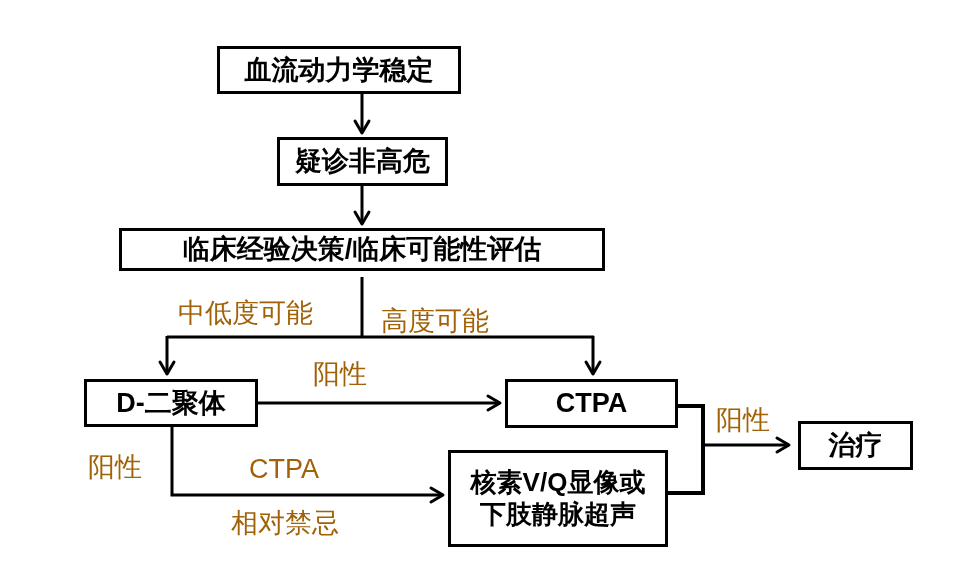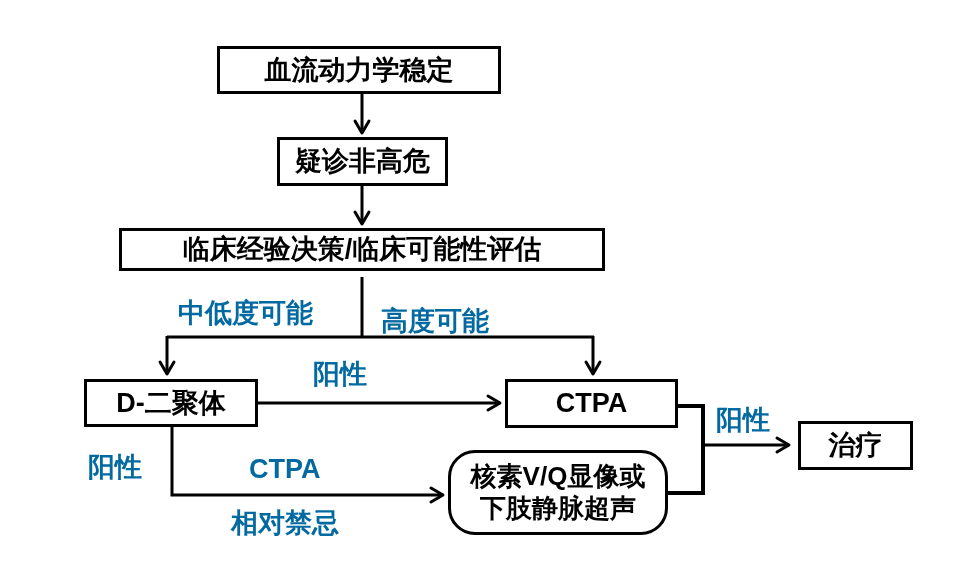--- a/index.html
+++ b/index.html
@@ -33,33 +33,33 @@
     justify-content: center;
     text-align: center;
     font-weight: bold;
     font-size: 27px;
     line-height: 1.2;
     color: #000000;
     white-space: pre-line;
   }
   .lbl {
     position: absolute;
-    font-weight: bold;
+    font-weight: normal;
     font-size: 27px;
     line-height: 1;
     white-space: nowrap;
-    color: #0369a1;
+    color: #a16207;
   }
   
-  #node-hemodynamic { left: 217px; top: 46px;  width: 284px; height: 48px; }
+  #node-hemodynamic { left: 217px; top: 46px;  width: 244px; height: 48px; }
   #node-suspect     { left: 277px; top: 137px; width: 171px; height: 49px; text-align: right; }
   #node-assessment  { left: 119px; top: 228px; width: 486px; height: 43px; }
   #node-ddimer      { left: 84px;  top: 379px; width: 174px; height: 48px; }
   #node-ctpa        { left: 505px; top: 379px; width: 173px; height: 49px; }
-  #node-vq          { left: 448px; top: 450px; width: 220px; height: 85px; font-size: 26px; border-radius: 27px; }
+  #node-vq          { left: 448px; top: 450px; width: 220px; height: 97px; font-size: 26px; }
   #node-treatment   { left: 798px; top: 421px; width: 115px; height: 49px; }
   
   #lbl-low-prob     { left: 178px; top: 300px; }
   #lbl-high-prob    { left: 381px; top: 300px; margin-top: 8px; }
   #lbl-pos-top      { left: 313px; top: 361px; }
   #lbl-pos-left     { left: 88px;  top: 454px; }
   #lbl-ctpa-contra-top    { left: 249px; top: 456px; }
   #lbl-ctpa-contra-bottom { left: 231px; top: 510px; }
   #lbl-pos-right    { left: 716px; top: 407px; }
 </style>

